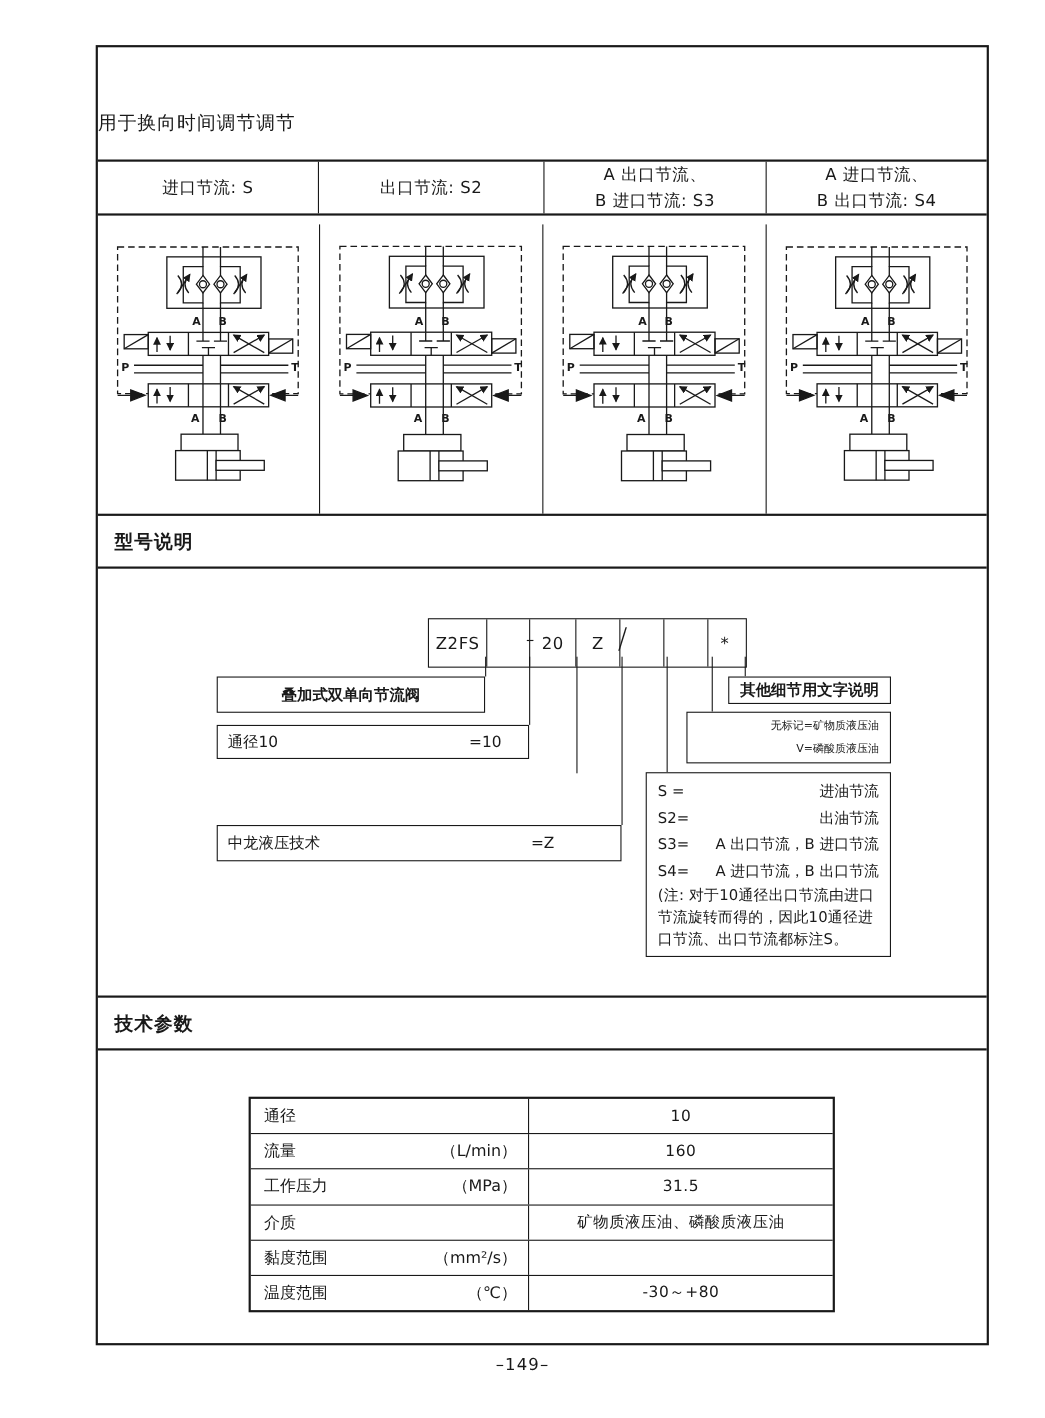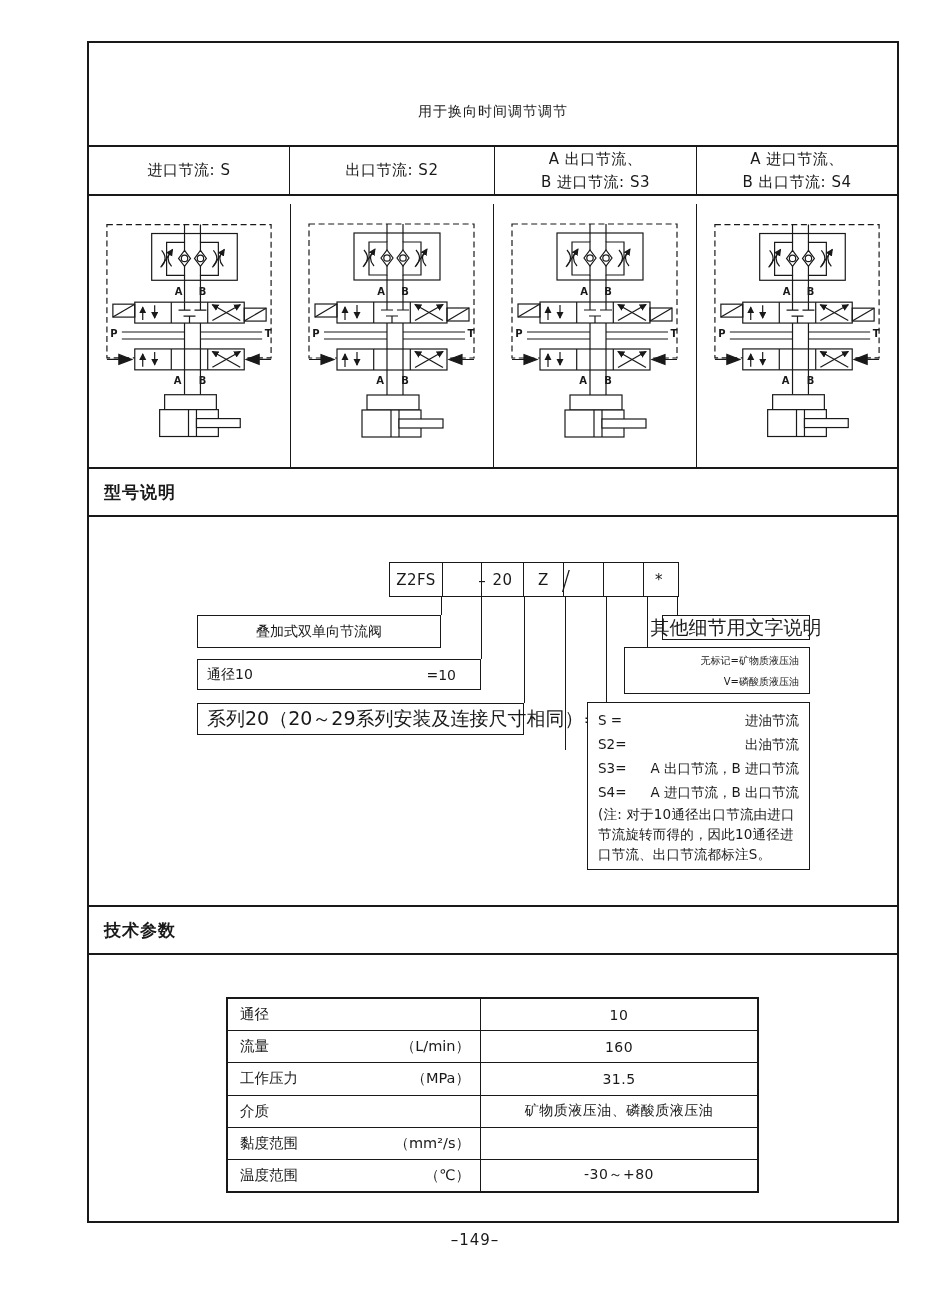--- a/index.html
+++ b/index.html
@@ -20,56 +20,56 @@
     background: #fff;
   }
   .band { position: absolute; left: 0; width: 100%; border-bottom: 2px solid #191919; }
   .band.last { border-bottom: none; }
 
   .sec-head {
     display: flex; align-items: center;
     padding-left: 15px;
     font-size: 17px; font-weight: bold; letter-spacing: 1px;
   }
-  .subtitle-row { display: flex; align-items: center; justify-content: center; font-size: 14px; letter-spacing: 1px; }
+  .subtitle-row { display: flex; align-items: center; justify-content: flex-start; font-size: 17px; letter-spacing: 1px; }
 
   .cols { display: flex; }
   .cols .ccol { height: 100%; border-right: 1.5px solid #191919; }
   .cols .ccol:last-child { border-right: none; text-align: right; }
   .w0 { width: 202px; } .w1 { width: 206px; } .w2 { width: 203px; } .w3 { width: 201px; }
 
   .colhead-cell { display: flex; flex-direction: column; align-items: center; justify-content: center; font-size: 15px; line-height: 23px; letter-spacing: 0.5px; }
   .diagram-cell { display: flex; align-items: flex-start; justify-content: center; }
   .schem { display: block; }
 
   
   .model-area { position: absolute; left: 0; width: 100%; }
   .codebox {
     position: absolute; left: 300px; top: 45px;
-    width: 290px; height: 35px;
+    width: 290px; height: 45px;
     border: 1.6px solid #191919;
     display: flex; background: #fff;
   }
   .ccell {
     height: 100%; display: flex; align-items: center; justify-content: center;
     font-size: 15px; letter-spacing: 0.5px;
   }
   .ccell + .ccell { border-left: 1.4px solid #191919; }
   .overlay-glyph { position: absolute; top: 0; height: 35px; display: flex; align-items: center; justify-content: center; background: transparent; }
   .dash-glyph { left: 82px; width: 20px; font-size: 15px; }
   .slash-glyph { left: 167px; width: 18px; font-size: 26px; font-weight: 300; }
   .vline { position: absolute; width: 0; border-left: 1.4px solid #191919; }
   .mbox {
     position: absolute; border: 1.5px solid #191919; background: #fff;
     font-size: 14px; display: flex; align-items: center;
   }
   .mbox .lbl { white-space: nowrap; }
-  .mbox.center-text { justify-content: center; }
+  .mbox.center-text { justify-content: center; font-weight: bold; }
   .mbox.lr { justify-content: space-between; padding: 0 24px 0 9px; }
-  .mbox.small-font { font-size: 19px; }
+  .mbox.small-font { font-size: 14px; }
   .fluid-box { flex-direction: column; align-items: stretch; justify-content: center; padding: 2px 10px; }
   .fluid-row { display: flex; justify-content: flex-end; line-height: 21px; font-size: 10px; }
   .throttle-box { flex-direction: column; align-items: stretch; padding: 5px 10px 4px 10px; font-size: 13.5px; }
   .throttle-row { display: flex; justify-content: space-between; line-height: 24px; }
   .throttle-note { line-height: 20px; letter-spacing: 0.2px; }
 
   
   .ptable {
     position: absolute; left: 137px; top: 42px;
     width: 533px; height: 196px;
@@ -398,23 +398,23 @@
     <div class="vline" style="left:558px; top:80px; height:50px;"></div>
     <div class="vline" style="left:588px; top:80px; height:18px;"></div>
 
     <div class="mbox center-text" style="left:108px; top:98px;  width:244px; height:33px;">
       <span class="lbl">叠加式双单向节流阀</span>
     </div>
     <div class="mbox lr" style="left:108px; top:142px; width:284px; height:31px;">
       <span class="lbl">通径10</span>
       <span class="lbl">=10</span>
     </div>
-    <div class="mbox lr small-font" style="left:108px; top:186px; width:327px; height:32px;">
-      <span class="lbl">系列20（20～29系列安装及连接尺寸相同）</span>
-      <span class="lbl">=20</span>
+    <div class="mbox lr" style="left:108px; top:233px; width:368px; height:33px; padding-right:60px;">
+      <span class="lbl">中龙液压技术</span>
+      <span class="lbl">=Z</span>
     </div>
 
     <div class="mbox center-text small-font" style="left:573px; top:98px; width:148px; height:25px;">
       <span class="lbl">其他细节用文字说明</span>
     </div>
     <div class="mbox fluid-box" style="left:535px; top:130px; width:186px; height:47px;">
       <div class="fluid-row">
         <span>无标记=</span>
         <span>矿物质液压油</span>
       </div>

